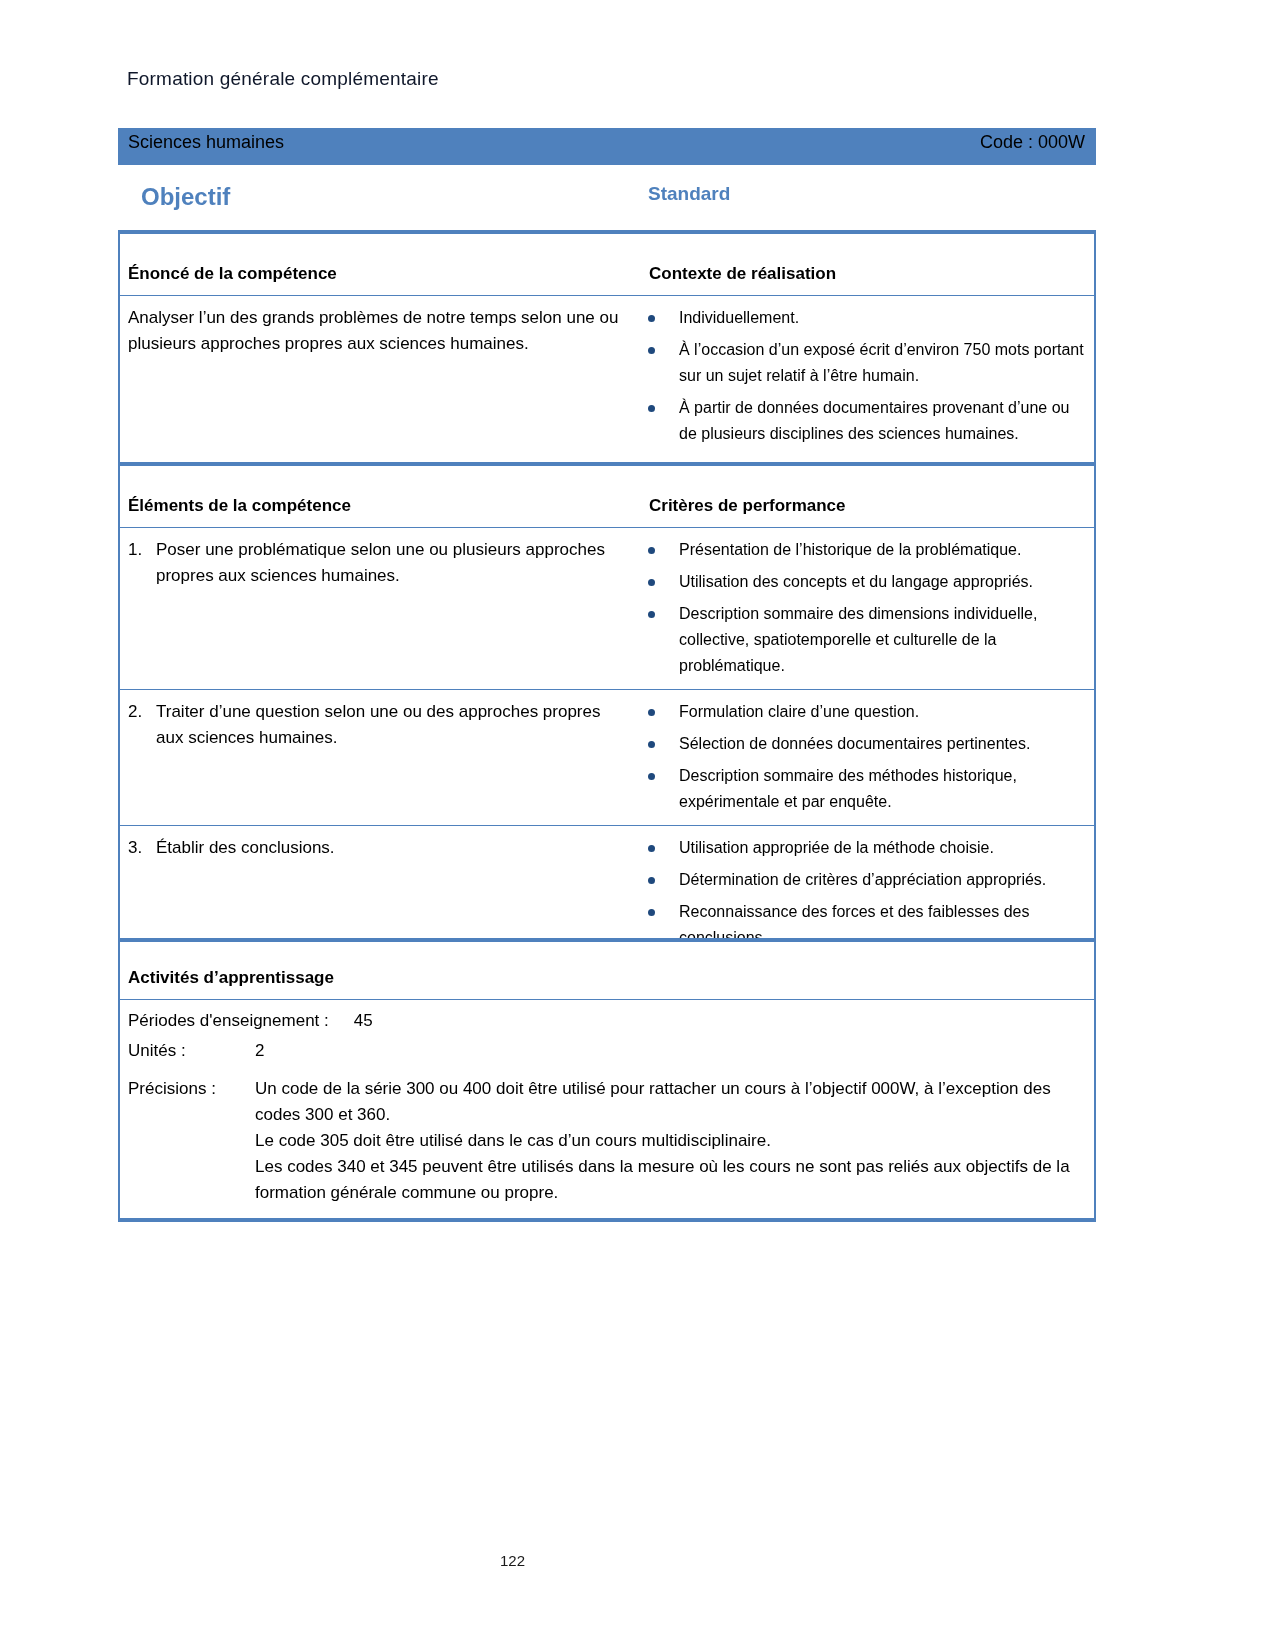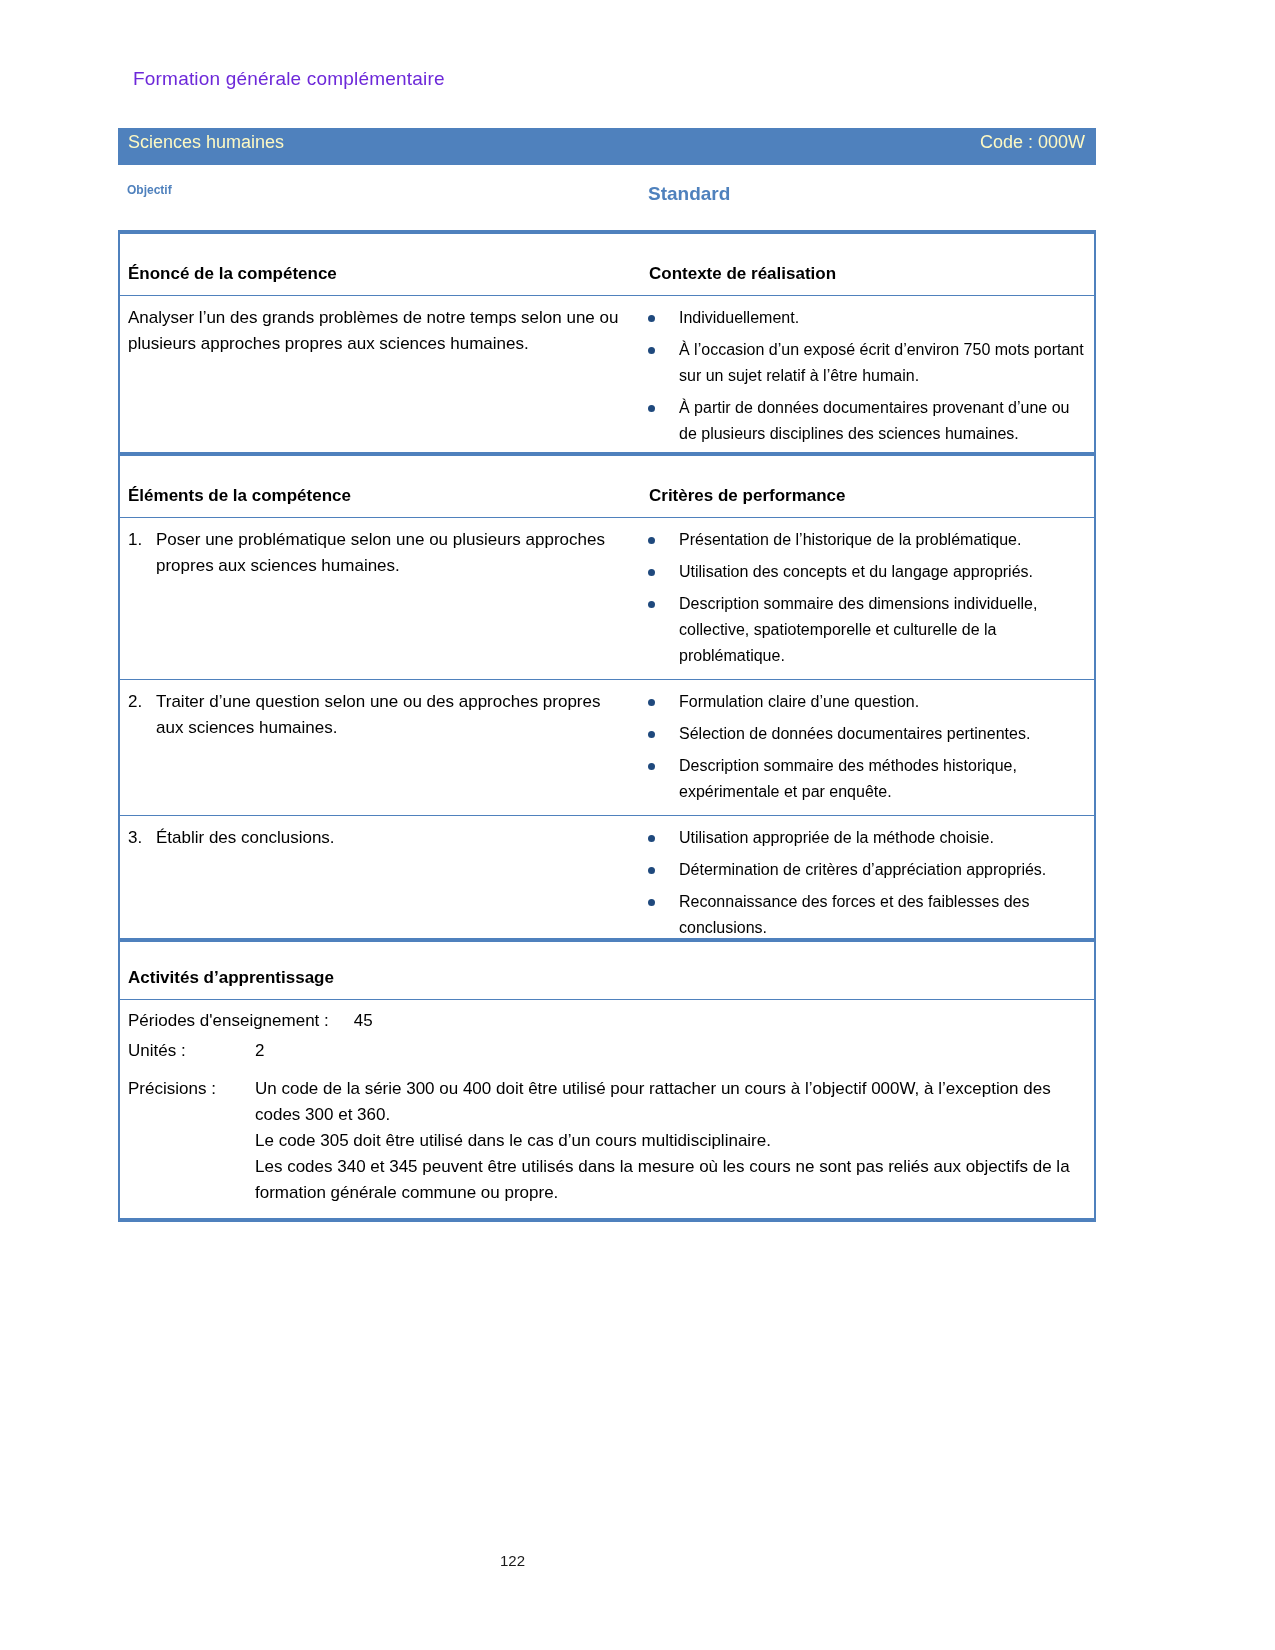--- a/index.html
+++ b/index.html
@@ -6,42 +6,42 @@
   html,body { background:#ffffff; }
   body {
     width:1275px; height:1650px;
     font-family:"Liberation Sans", sans-serif;
     color:#000000;
     position:relative;
   }
   .page { position:relative; width:1275px; height:1650px; overflow:hidden; background:#fff; }
 
   .doc-title {
-    position:absolute; top:68px; left:133px;
-    color:#6d28d9; font-size:19px; letter-spacing:.2px;
+    position:absolute; top:68px; left:127px;
+    color:#0f172a; font-size:19px; letter-spacing:.2px;
   }
 
   .banner {
     position:absolute; top:128px; left:118px; width:978px; height:37px;
-    background:#4f81bd; color:#fef9c3;
+    background:#4f81bd; color:#000000;
     display:flex; justify-content:space-between; align-items:center;
     padding:0 11px 8px 10px; font-size:18px;
   }
 
   .col-heads { position:absolute; top:183px; left:118px; width:978px; height:28px; }
-  .col-heads .objectif { position:absolute; left:9px; top:0; color:#4f81bd; font-size:12px; font-weight:bold; }
+  .col-heads .objectif { position:absolute; left:23px; top:0; color:#4f81bd; font-size:24px; font-weight:bold; }
   .col-heads .standard { position:absolute; left:530px; top:0; color:#4f81bd; font-size:19px; font-weight:bold; }
 
   .tbl {
     position:absolute; left:118px; width:978px;
     border:2px solid #4f81bd; border-top-width:4px; border-bottom-width:4px;
     background:#fff;
   }
   .t1 { top:230px; min-height:217px; }
-  .t2 { top:452px; min-height:458px; }
+  .t2 { top:462px; min-height:458px; }
   .t3 { top:938px; min-height:234px; }
 
   .hdr-row {
     display:grid; grid-template-columns:520px 1fr;
     border-bottom:1px solid #4f81bd;
     font-weight:bold; font-size:17px;
     padding:10px 0 11px 0;
     margin-top:20px;
   }
   .hdr-row .hc1 { padding-left:8px; }

